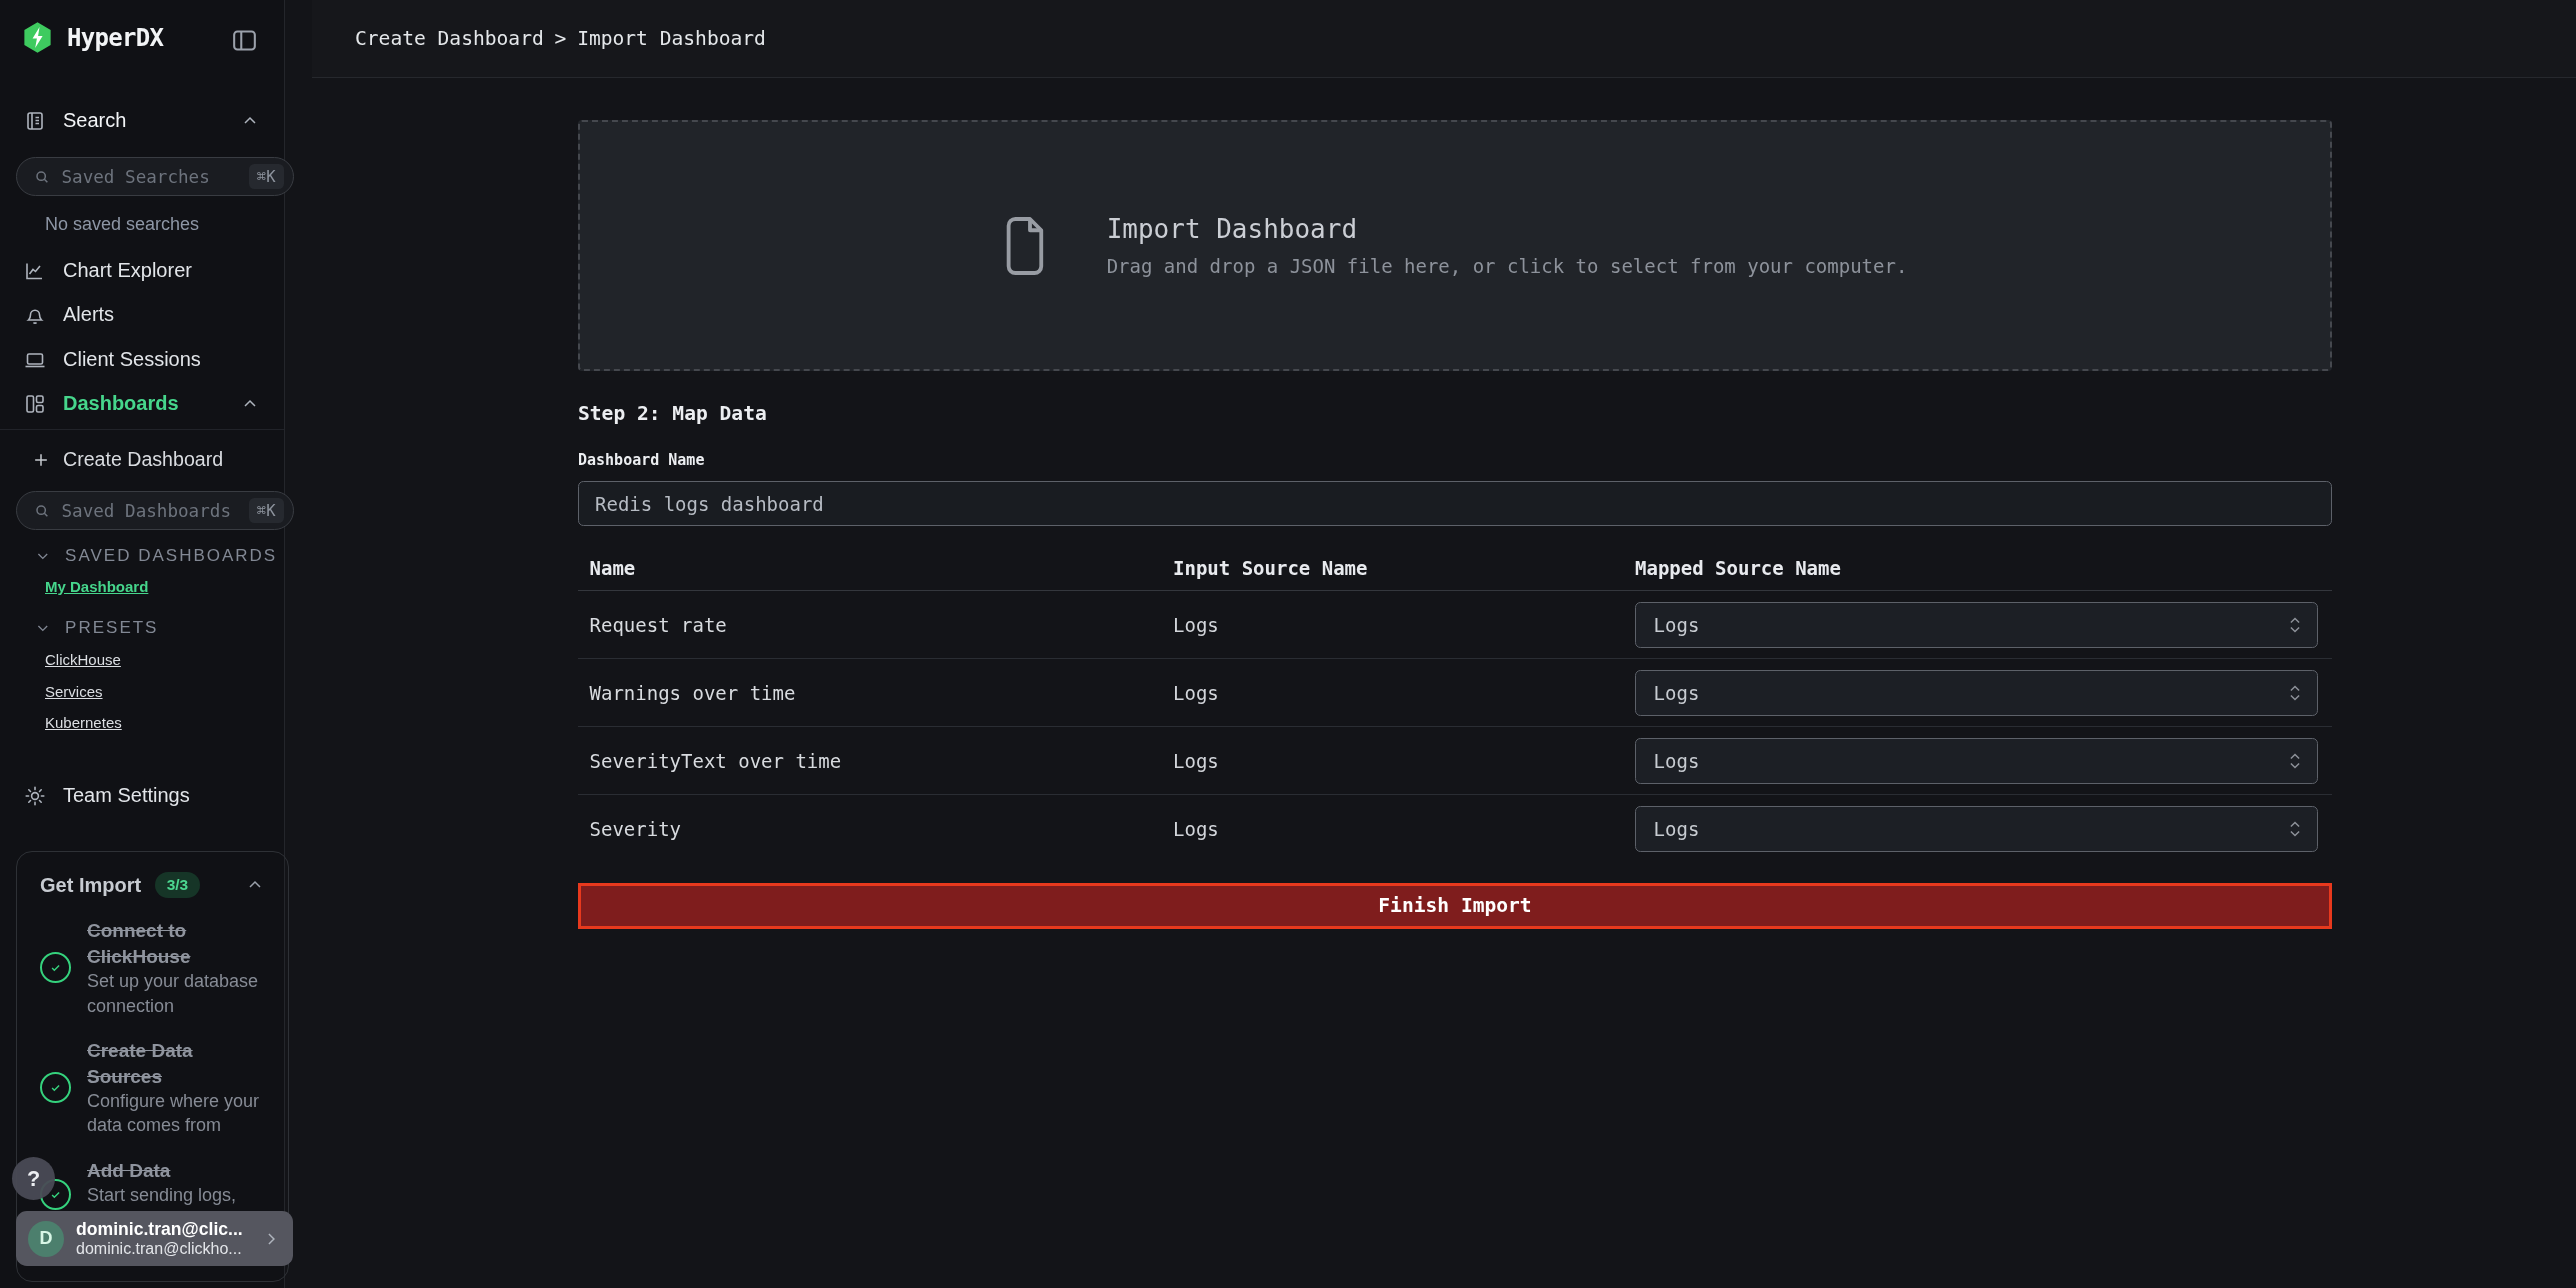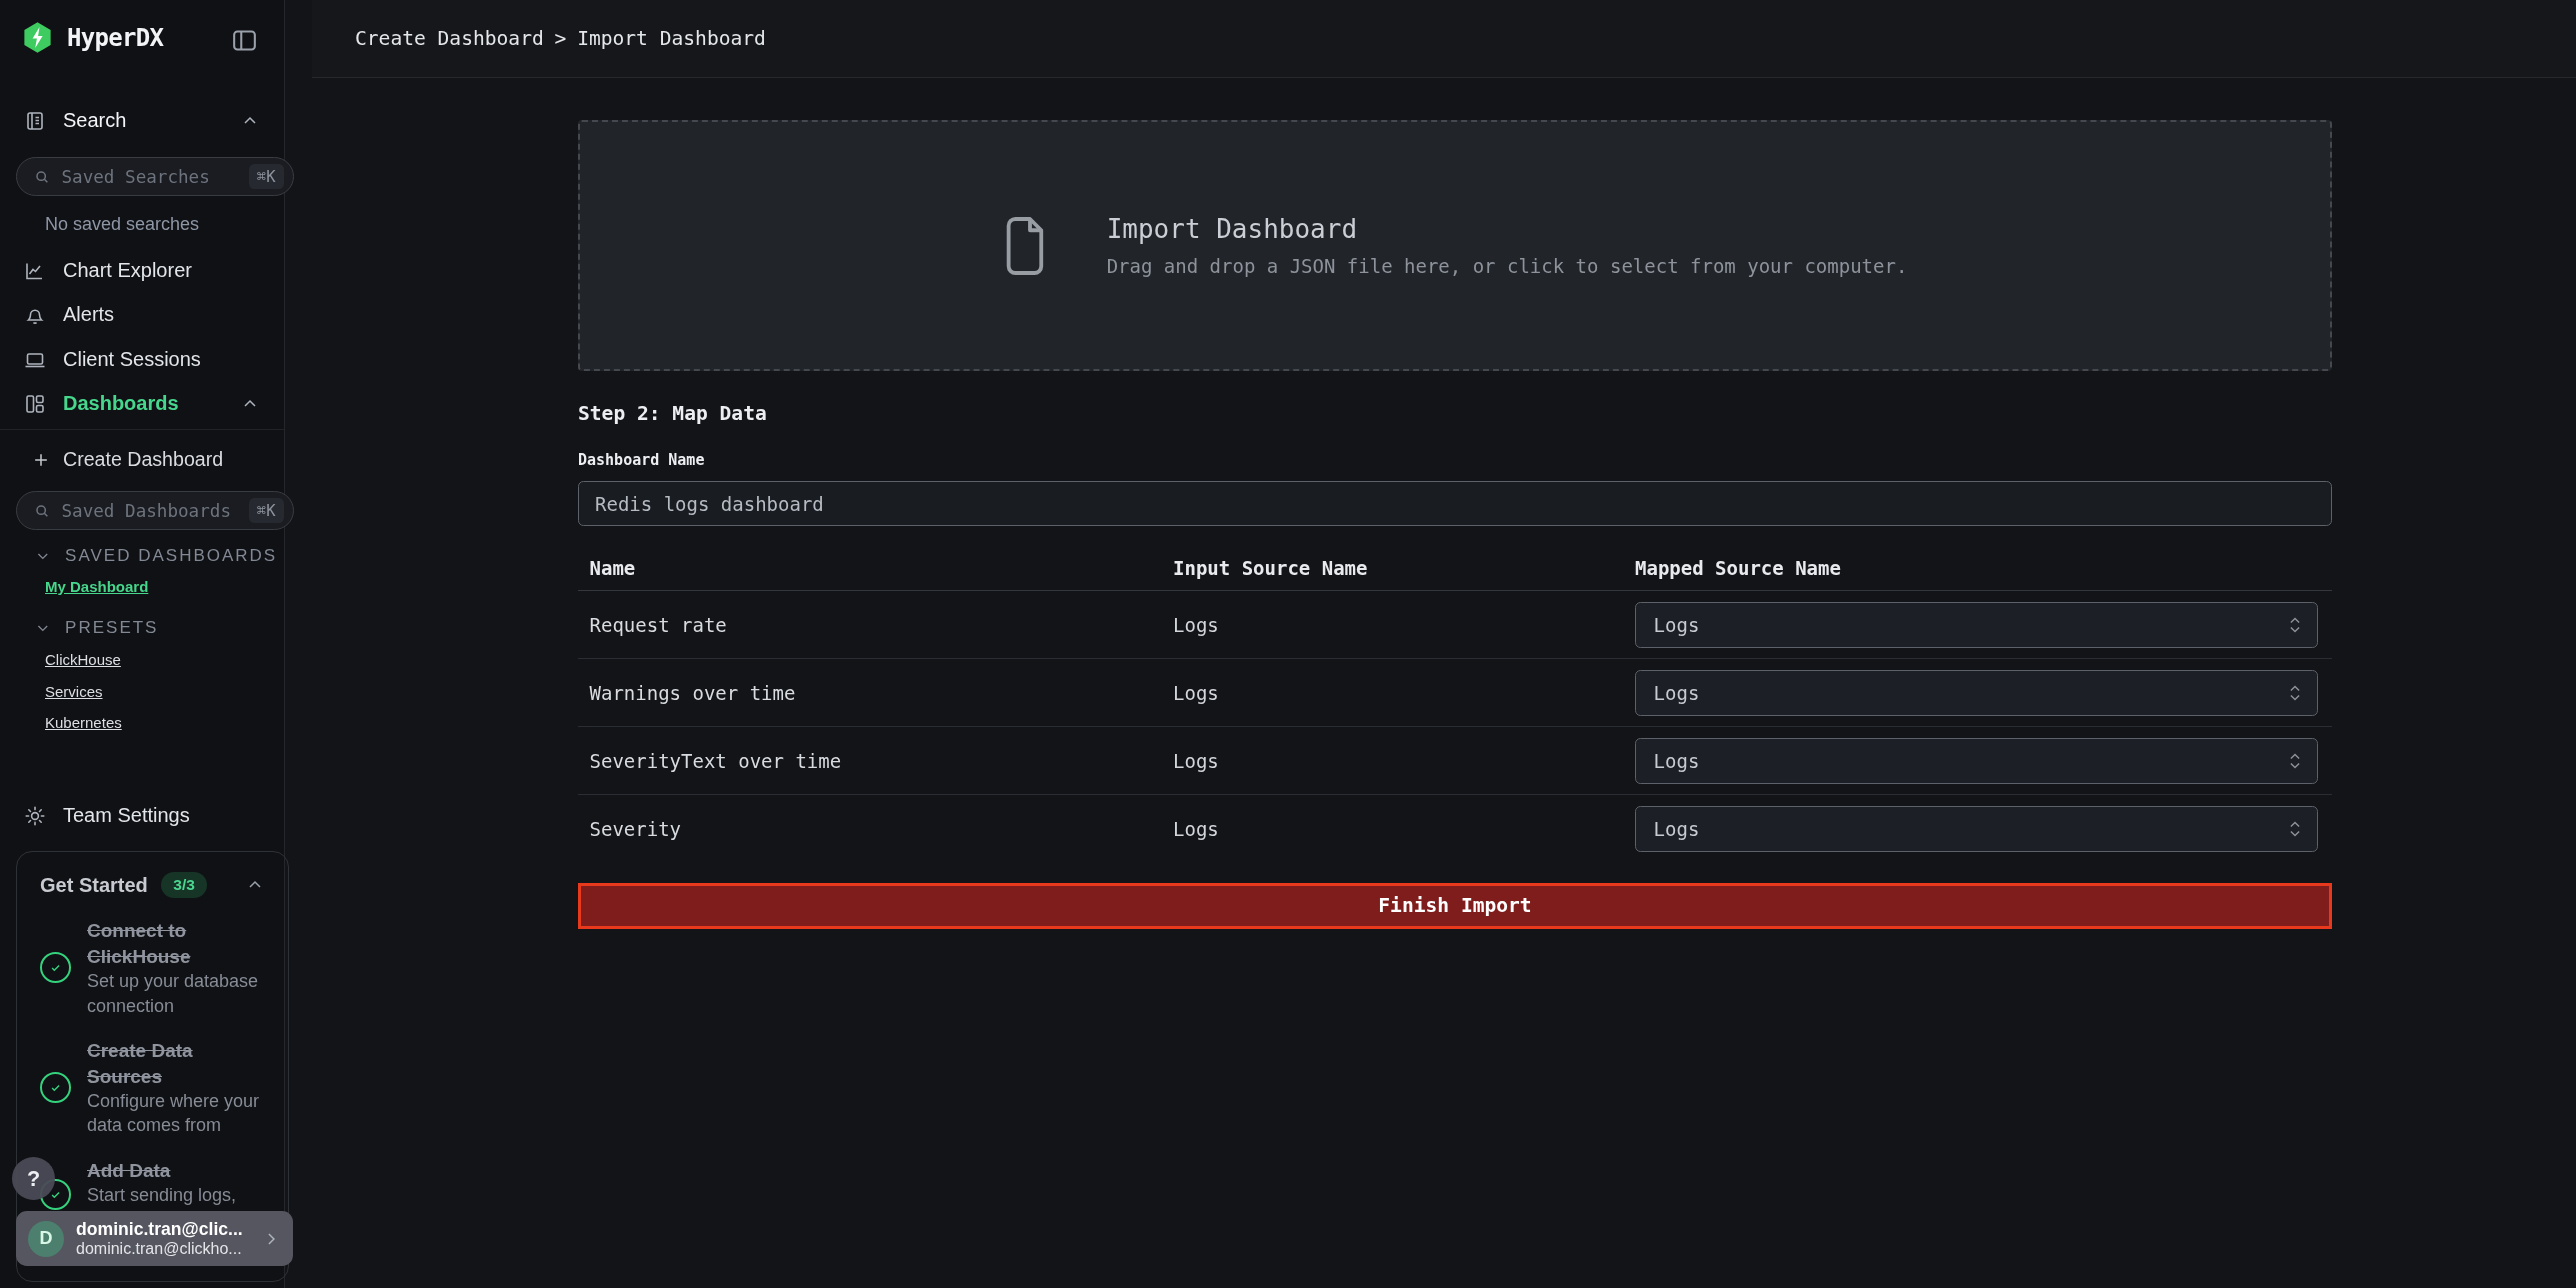--- a/index.html
+++ b/index.html
@@ -215,31 +215,31 @@
     <svg width="17.6" height="17.6" viewBox="0 0 24 24" fill="none" stroke="#828894" stroke-width="1.8">
         <path d="M6 9.5l6 6 6-6"></path>
       </svg>
     <span>PRESETS</span>
   </div>
 
   <div class="sub-item" style="top:651px;">ClickHouse</div>
   <div class="sub-item" style="top:683px;">Services</div>
   <div class="sub-item" style="top:714px;">Kubernetes</div>
 
-  <div class="side-row" style="top:794px;">
+  <div class="side-row" style="top:774px;">
     <svg width="24" height="24" viewBox="0 0 24 24" fill="none" stroke="#aeb4bd" stroke-width="1.6" stroke-linecap="round">
       <circle cx="12" cy="12" r="3.4"></circle>
       <path d="M12 3.2v2.4M12 18.4v2.4M3.2 12h2.4M18.4 12h2.4M5.8 5.8l1.7 1.7M16.5 16.5l1.7 1.7M5.8 18.2l1.7-1.7M16.5 7.5l1.7-1.7"></path>
     </svg>
     <span class="grow">Team Settings</span>
   </div>
 
   <div class="gs-panel">
     <div class="gs-head">
-      <span class="gs-title">Get Started</span>
+      <span class="gs-title">Get Import</span>
       <span class="gs-badge">3/3</span>
       <span class="chev">
         <svg width="20" height="20" viewBox="0 0 24 24" fill="none" stroke="#9ba1ab" stroke-width="1.8">
             <path d="M6 14.5l6-6 6 6"></path>
           </svg>
       </span>
     </div>
 
     <div class="gs-item">
       <span class="gs-check">

